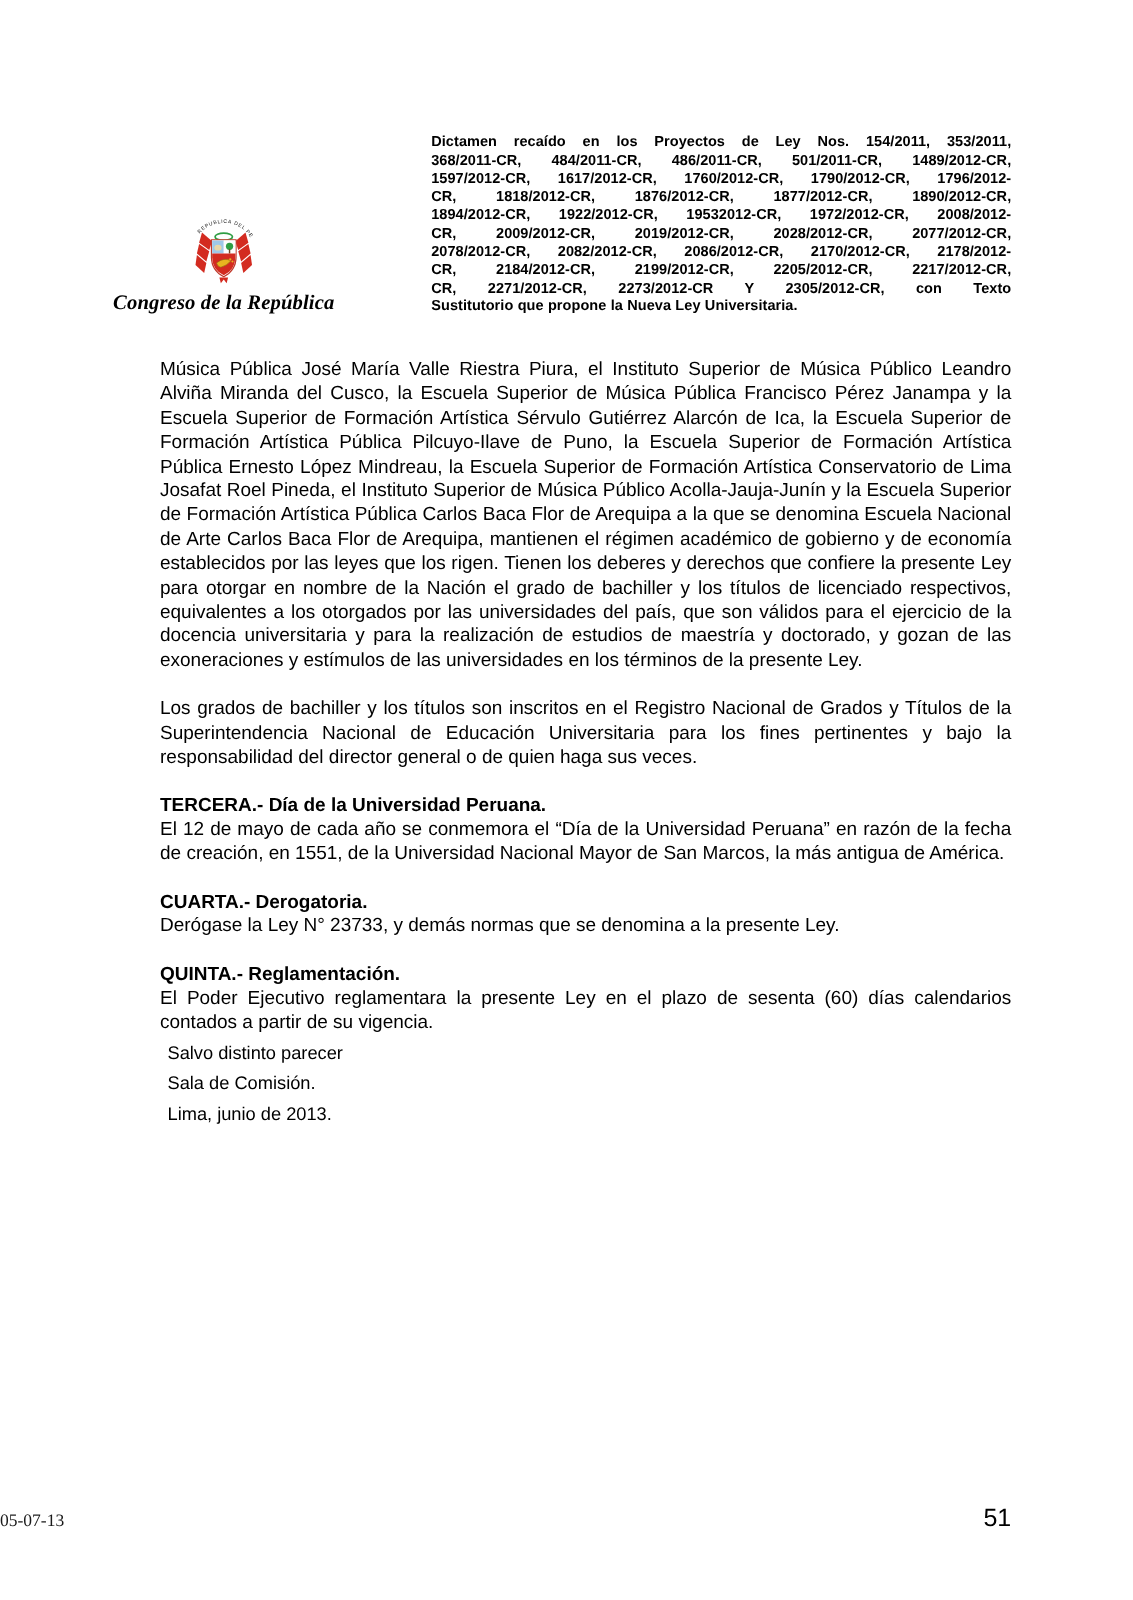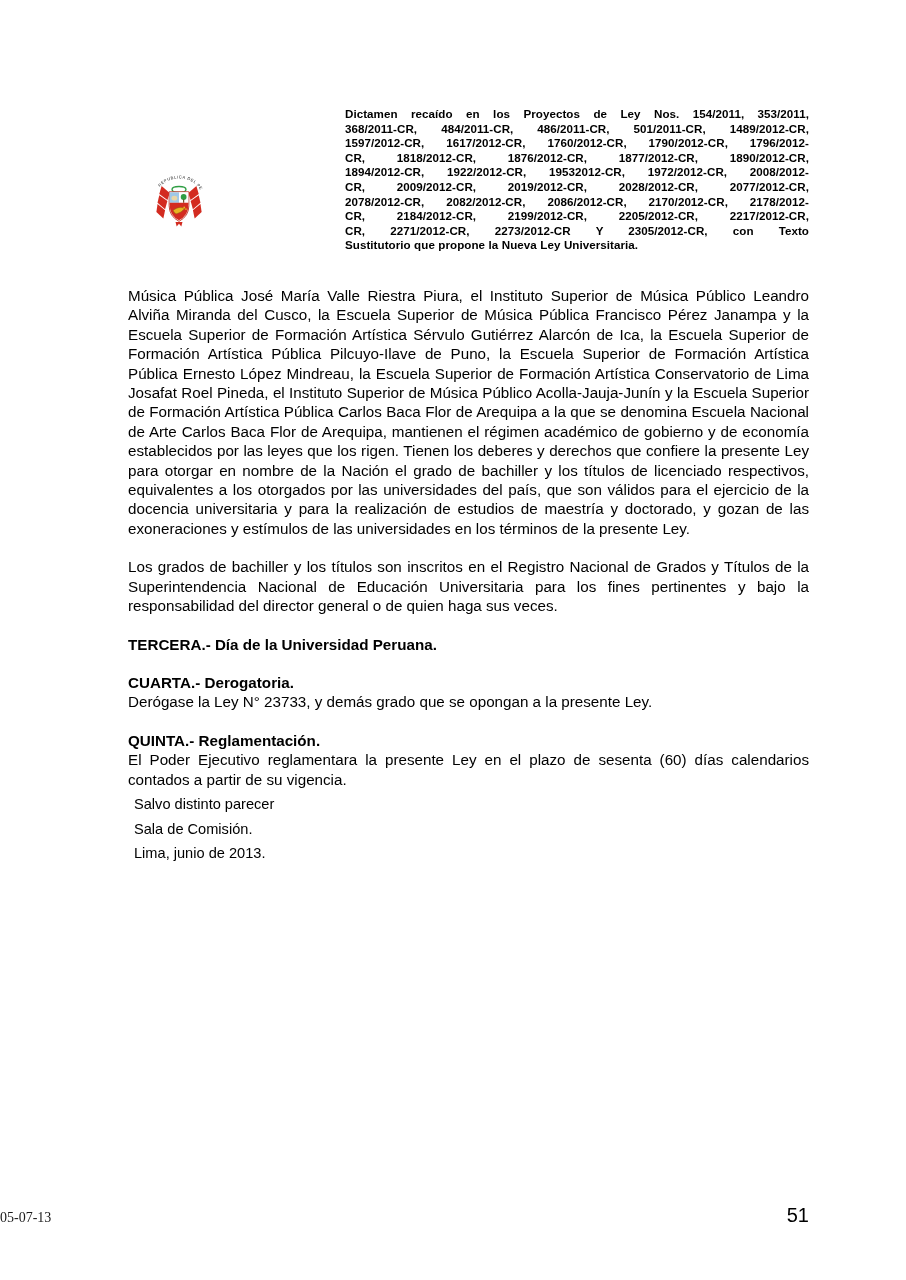--- a/index.html
+++ b/index.html
@@ -176,20 +176,21 @@
         <ellipse cx="58" cy="53" rx="5" ry="5" fill="#2f9e44"></ellipse>
         <rect x="57" y="57" width="2" height="6" fill="#6b4a23"></rect>
 
         <path d="M34,63 L66,63 L66,68 Q66,85 50,93 Q34,85 34,68 Z" fill="#d32b20"></path>
         <path d="M40,76 Q50,68 60,73 Q54,80 46,82 Q42,82 40,76 Z" fill="#e8b520" stroke="#8a6a10" stroke-width="0.8"></path>
         <circle cx="59" cy="71" r="1.6" fill="#e8b520"></circle>
         <circle cx="62" cy="74" r="1.4" fill="#e8b520"></circle>
 
         <path d="M44,96 L46,104 L50,99 L54,104 L56,96 Z" fill="#d32b20"></path>
       </svg>
+      <div class="congreso-label">Congreso de la República</div>
     </div>
 
     <div class="dictamen-header">
       <div>Dictamen recaído en los Proyectos de Ley Nos. 154/2011, 353/2011,</div>
       <div>368/2011-CR, 484/2011-CR, 486/2011-CR, 501/2011-CR, 1489/2012-CR,</div>
       <div>1597/2012-CR, 1617/2012-CR, 1760/2012-CR, 1790/2012-CR, 1796/2012-</div>
       <div>CR, 1818/2012-CR, 1876/2012-CR, 1877/2012-CR, 1890/2012-CR,</div>
       <div>1894/2012-CR, 1922/2012-CR, 19532012-CR, 1972/2012-CR, 2008/2012-</div>
       <div>CR, 2009/2012-CR, 2019/2012-CR, 2028/2012-CR, 2077/2012-CR,</div>
       <div>2078/2012-CR, 2082/2012-CR, 2086/2012-CR, 2170/2012-CR, 2178/2012-</div>
@@ -203,25 +204,26 @@
 
     <p class="just">Música Pública José María Valle Riestra Piura, el Instituto Superior de Música Público Leandro Alviña Miranda del Cusco, la Escuela Superior de Música Pública Francisco Pérez Janampa y la Escuela Superior de Formación Artística Sérvulo Gutiérrez Alarcón de Ica, la Escuela Superior de Formación Artística Pública Pilcuyo-Ilave de Puno, la Escuela Superior de Formación Artística Pública Ernesto López Mindreau, la Escuela Superior de Formación Artística Conservatorio de Lima Josafat Roel Pineda, el Instituto Superior de Música Público Acolla-Jauja-Junín y la Escuela Superior de Formación Artística Pública Carlos Baca Flor de Arequipa a la que se denomina Escuela Nacional de Arte Carlos Baca Flor de Arequipa, mantienen el régimen académico de gobierno y de economía establecidos por las leyes que los rigen. Tienen los deberes y derechos que confiere la presente Ley para otorgar en nombre de la Nación el grado de bachiller y los títulos de licenciado respectivos, equivalentes a los otorgados por las universidades del país, que son válidos para el ejercicio de la docencia universitaria y para la realización de estudios de maestría y doctorado, y gozan de las exoneraciones y estímulos de las universidades en los términos de la presente Ley.</p>
 
     <div class="gap-para"></div>
 
     <p class="just">Los grados de bachiller y los títulos son inscritos en el Registro Nacional de Grados y Títulos de la Superintendencia  Nacional de Educación Universitaria para los fines pertinentes y bajo la responsabilidad del director general o de quien haga sus veces.</p>
 
     <div class="gap-section"></div>
 
     <h3 class="section-head">TERCERA.- Día de la Universidad Peruana.</h3>
+    <p class="just">El 12 de mayo de cada año se conmemora el “Día de la Universidad Peruana” en razón de la fecha de creación, en 1551, de la Universidad Nacional Mayor de San Marcos, la más antigua de América.</p>
 
     <div class="gap-section"></div>
 
     <h3 class="section-head">CUARTA.- Derogatoria.</h3>
-    <p class="just">Derógase  la Ley N° 23733, y demás grado que se opongan a la presente Ley.</p>
+    <p class="just">Derógase  la Ley N° 23733, y demás normas que se denomina a la presente Ley.</p>
 
     <div class="gap-section"></div>
 
     <h3 class="section-head">QUINTA.- Reglamentación.</h3>
     <p class="just">El Poder Ejecutivo reglamentara la presente Ley en el plazo de sesenta (60) días calendarios contados a partir de su vigencia.</p>
 
     <p class="plain">Salvo distinto parecer</p>
     <p class="plain">Sala de Comisión.</p>
     <p class="plain">Lima, junio de 2013.</p>
   </div>

